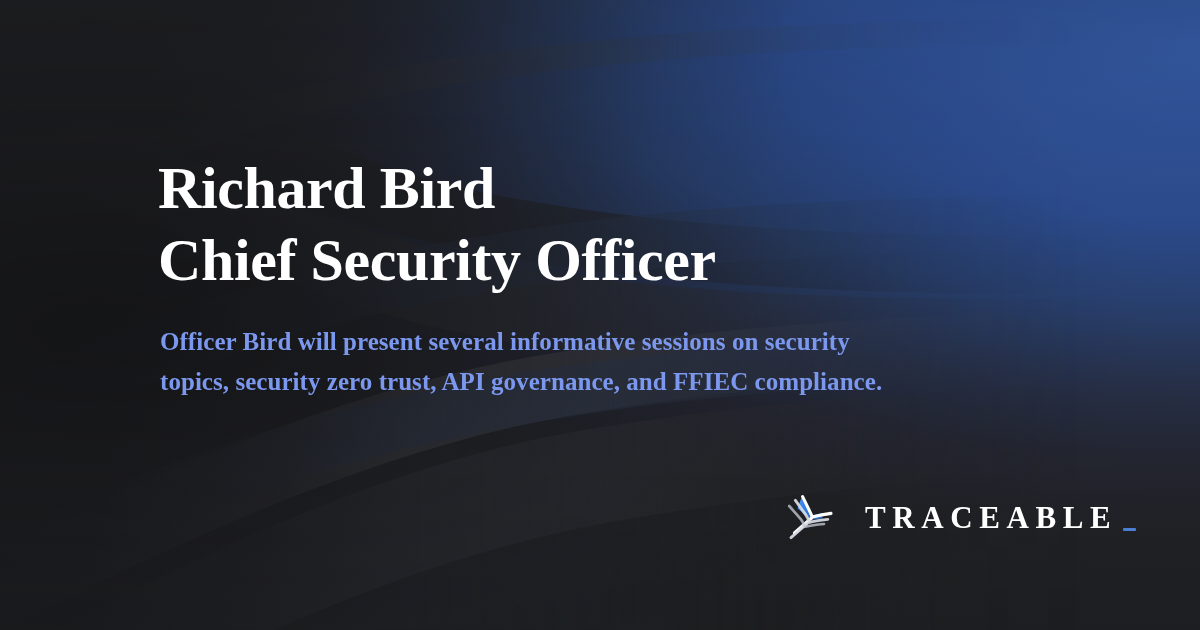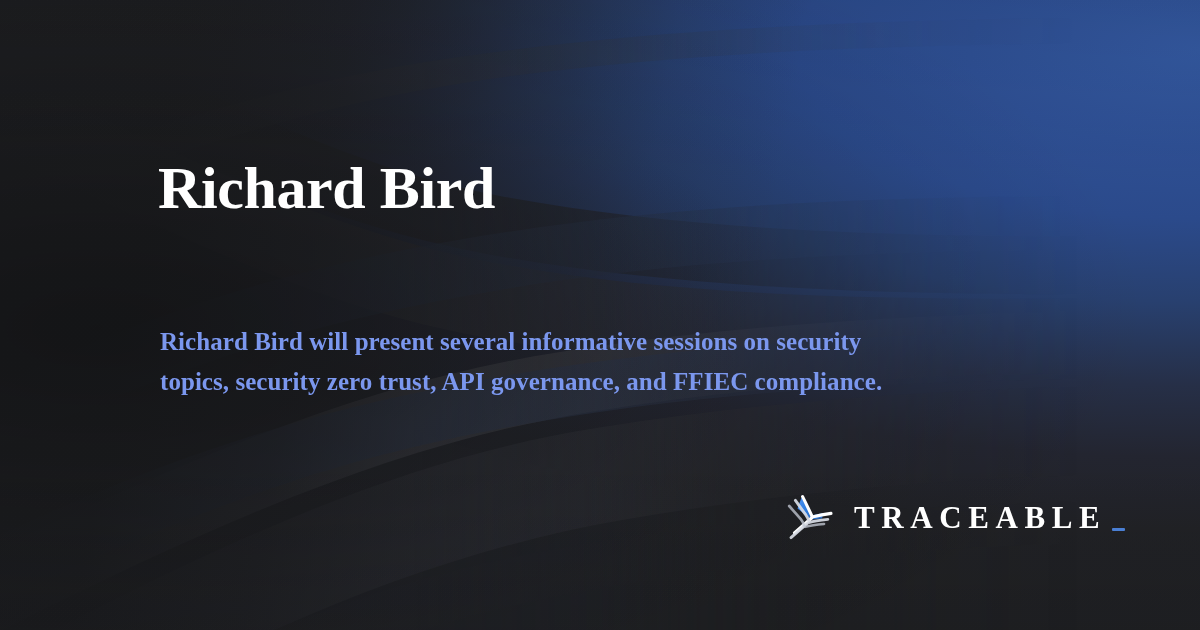--- a/index.html
+++ b/index.html
@@ -99,21 +99,21 @@
     white-space: nowrap;
   }
 
   
   #logo {
     position: absolute;
     left: 786px;
     top: 492px;
     display: flex;
     align-items: center;
-    gap: 18px;
+    gap: 29px;
   }
 
   #logo-mark {
     width: 50px;
     height: 50px;
     flex: none;
     display: block;
   }
 
   #logo-wordmark {
@@ -219,24 +219,25 @@
     </g>
   </svg>
 
   <div class="bg-layer" id="bg-left-fade"></div>
   <div class="bg-layer" id="bg-vignette"></div>
 
   <div id="content">
 
     <div id="headline">
       <span class="headline-line">Richard Bird</span>
+      <span class="headline-line">Chief Security Officer</span>
     </div>
 
     <div id="subhead">
-      <span class="subhead-line">Richard Bird will present several informative sessions on security</span>
+      <span class="subhead-line">Officer Bird will present several informative sessions on security</span>
       <span class="subhead-line">topics, security zero trust, API governance, and FFIEC compliance.</span>
     </div>
 
     <div id="logo">
 
       <svg id="logo-mark" viewBox="0 0 50 50">
         <defs>
           <linearGradient id="markBlue" x1="0" y1="0" x2="1" y2="1">
             <stop offset="0%" stop-color="#4d93f2"></stop>
             <stop offset="55%" stop-color="#2f7de0"></stop>

